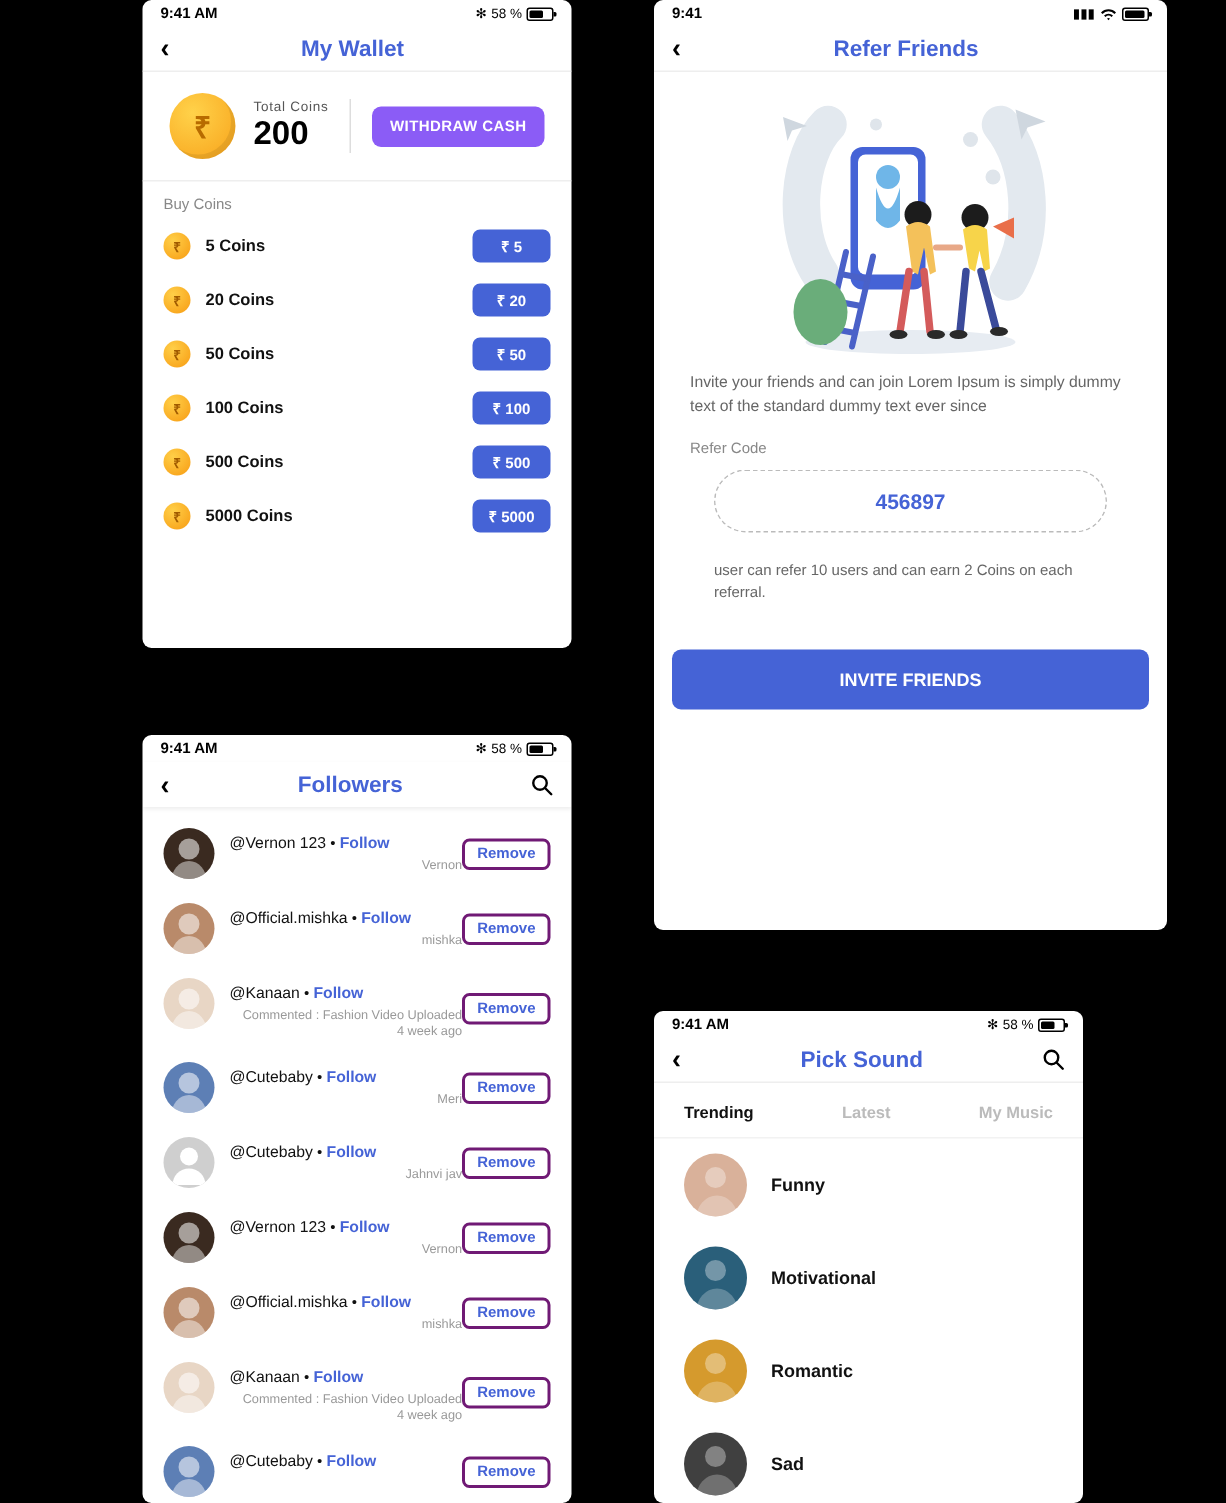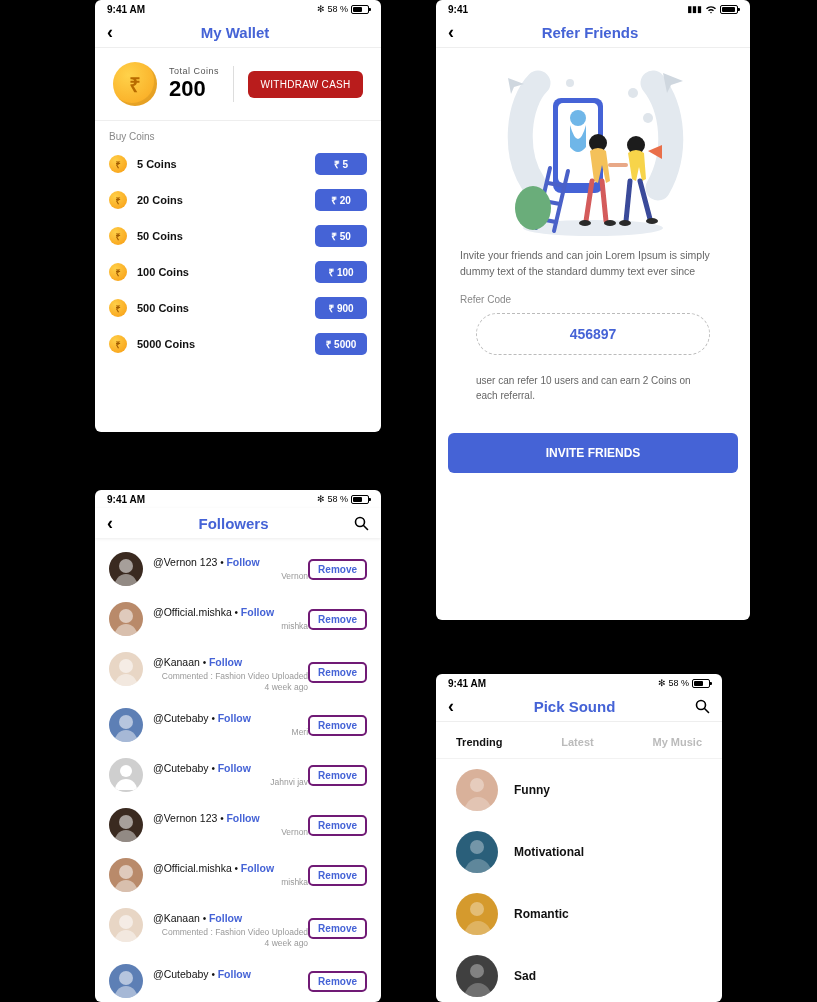--- a/index.html
+++ b/index.html
@@ -18,29 +18,29 @@
   .search-ico { font-size:16px; color:#000; cursor:pointer; }
 
   
   #sc1 { left: 95px; top: 0; width: 286px; height: 432px; }
   #sc1 .top { display:flex; align-items:center; padding:14px 18px; border-bottom:1px solid #eee; }
   #sc1 .coin-big { width:44px; height:44px; border-radius:50%; background:radial-gradient(circle at 35% 30%,#ffd24a,#f8a21a); display:flex; align-items:center; justify-content:center; color:#b86b00; font-weight:700; font-size:20px; box-shadow:inset -3px -3px 0 rgba(0,0,0,.08); }
   #sc1 .coinblk { margin-left:12px; }
   #sc1 .tclabel { font-size:9px; color:#555; letter-spacing:.5px; }
   #sc1 .tcval { font-size:22px; font-weight:800; color:#000; }
   #sc1 .sep { width:1px; height:36px; background:#ddd; margin:0 14px; }
-  #sc1 .wd-btn { flex:1; background:#b91c1c; color:#fff; border:none; border-radius:6px; padding:8px 4px; font-size:10px; font-weight:400; letter-spacing:.3px; cursor:pointer; }
+  #sc1 .wd-btn { flex:1; background:#8b5cf6; color:#fff; border:none; border-radius:6px; padding:8px 4px; font-size:10px; font-weight:700; letter-spacing:.3px; cursor:pointer; }
   #sc1 .buy-lbl { font-size:10px; color:#888; padding:10px 14px 4px; }
   #sc1 .row { display:flex; align-items:center; padding:7px 14px; }
   #sc1 .coin-s { width:18px; height:18px; border-radius:50%; background:radial-gradient(circle at 35% 30%,#ffcf48,#f79b12); color:#a15b00; font-size:9px; font-weight:700; display:flex; align-items:center; justify-content:center; }
   #sc1 .rlabel { margin-left:10px; font-size:11px; font-weight:700; color:#111; flex:1; }
   #sc1 .price { background:#4563d6; color:#fff; border:none; border-radius:5px; min-width:52px; padding:4px 8px; font-size:10px; font-weight:700; cursor:pointer; }
 
   
-  #sc2 { left: 436px; top: 0; width: 314px; height: 620px; }
+  #sc2 { left: 436px; top: 0; width: 342px; height: 620px; }
   #sc2 .illus { height: 200px; display:flex; align-items:center; justify-content:center; }
   #sc2 .desc { font-size:10.5px; color:#666; line-height:1.5; padding:0 24px 14px; }
   #sc2 .rlbl { font-size:10px; color:#888; padding:0 24px 8px; }
   #sc2 .code-box { margin:0 40px; border:1.5px dashed #bbb; border-radius:26px; padding:12px 0; text-align:center; font-size:14px; font-weight:700; color:#4563d6; }
   #sc2 .note { font-size:10px; color:#666; text-align:left; line-height:1.5; padding:18px 40px 0; }
   #sc2 .invite { margin:30px 12px 0; background:#4563d6; color:#fff; border:none; border-radius:6px; width:calc(100% - 24px); padding:13px 0; font-size:12px; font-weight:700; cursor:pointer; }
 
   
   #sc3 { left: 95px; top: 490px; width: 286px; height: 512px; }
   #sc3 .nav-bar { box-shadow:0 1px 3px rgba(0,0,0,.08); border-bottom:none; }
@@ -113,21 +113,21 @@
         <button class="price">₹ 50</button>
       </div>
       <div class="row">
         <div class="coin-s">₹</div>
         <div class="rlabel">100 Coins</div>
         <button class="price">₹ 100</button>
       </div>
       <div class="row">
         <div class="coin-s">₹</div>
         <div class="rlabel">500 Coins</div>
-        <button class="price">₹ 900</button>
+        <button class="price">₹ 500</button>
       </div>
       <div class="row">
         <div class="coin-s">₹</div>
         <div class="rlabel">5000 Coins</div>
         <button class="price">₹ 5000</button>
       </div>
     </div>
 </div>
 
 <div id="sc2" class="screen">

